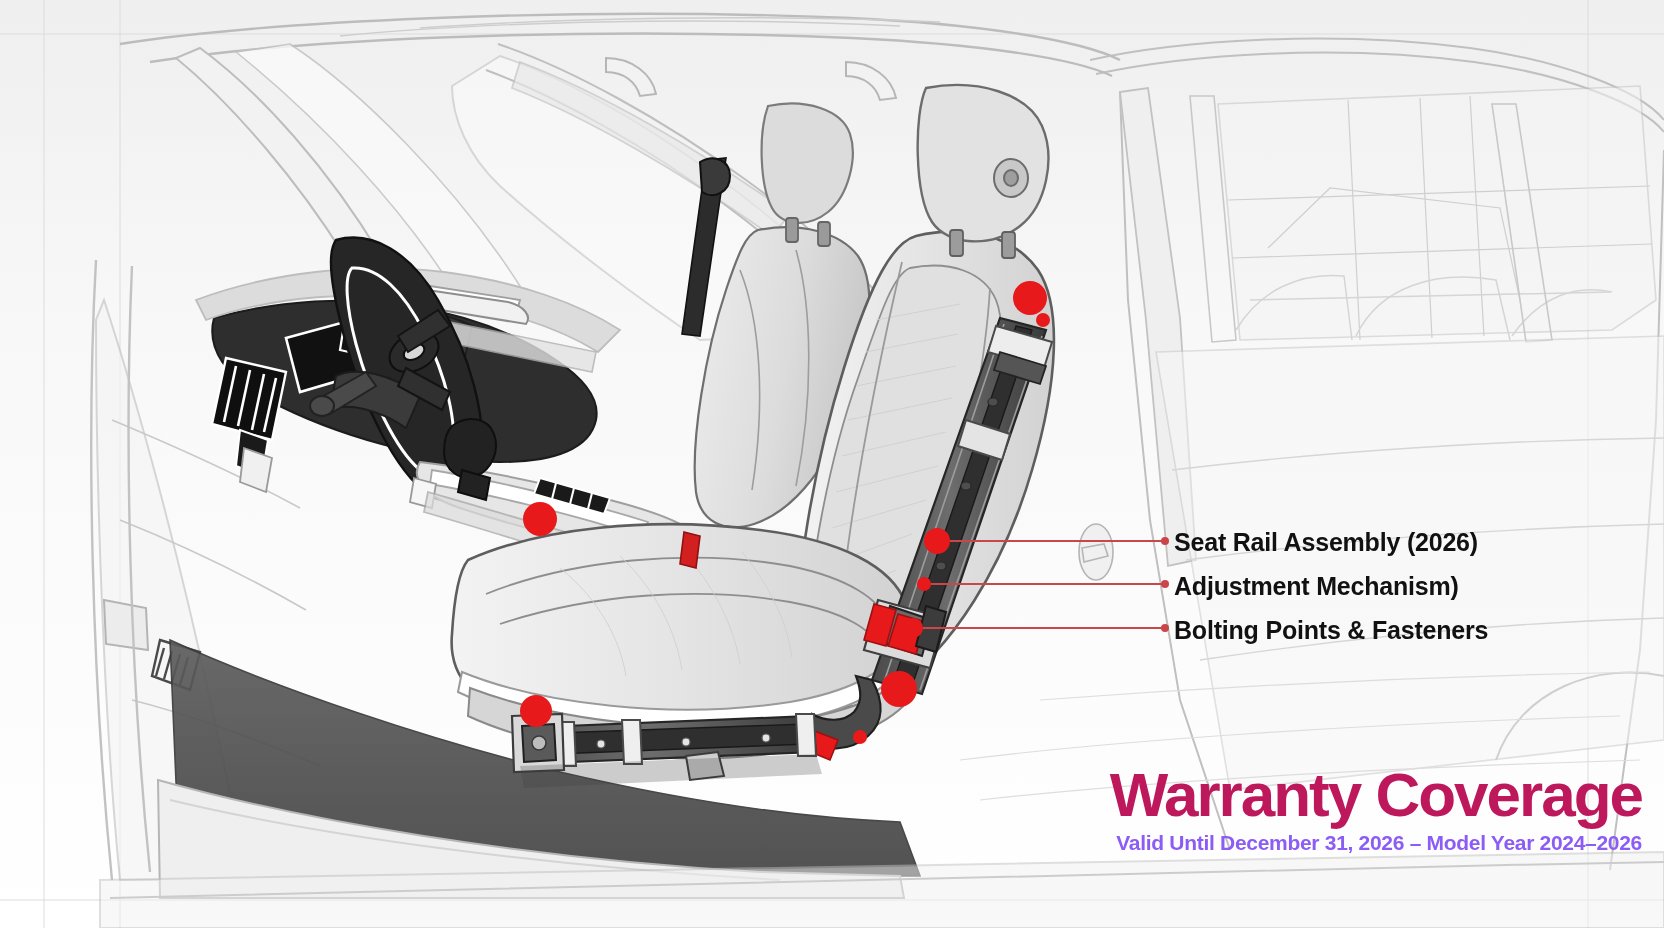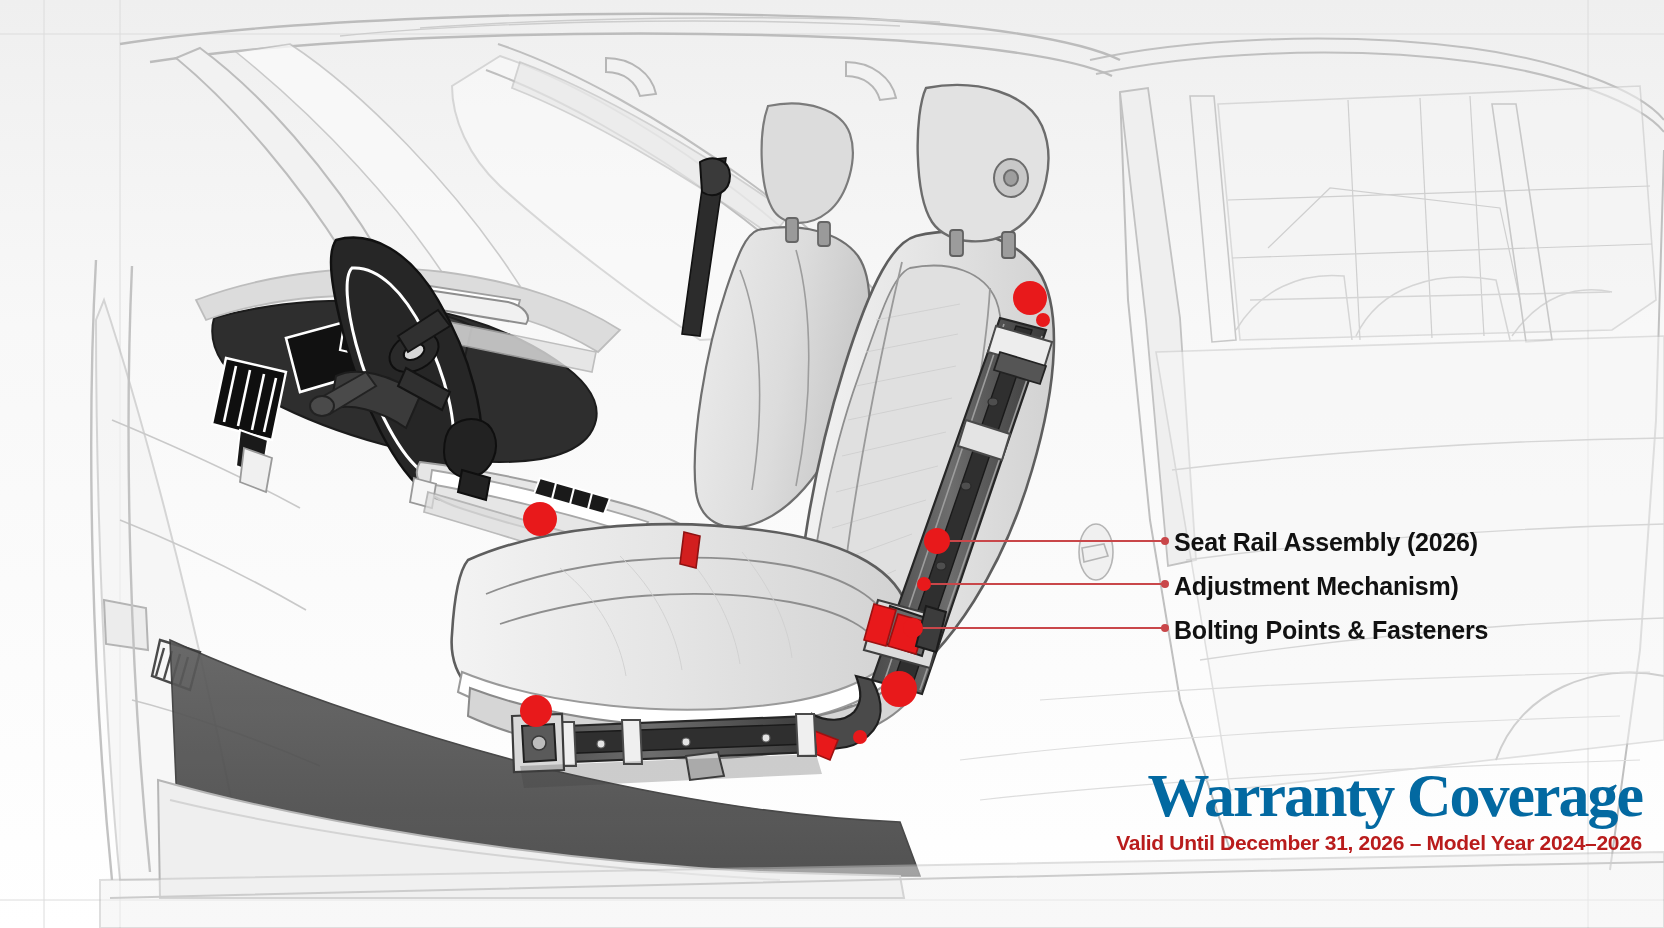--- a/index.html
+++ b/index.html
@@ -27,35 +27,35 @@
     color:#111111;
     white-space:nowrap;
   }
 
   
   .title-block{
     position:absolute;right:22px;bottom:72px;
     text-align:right;
   }
   .title-main{
-    font-family:Liberation Serif, serif;
+    font-family:Liberation Sans, sans-serif;
     font-weight:bold;
     font-size:62px;
     line-height:62px;
     letter-spacing:-2px;
-    color:#0369a1;
+    color:#be185d;
     white-space:nowrap;
   }
   .title-sub{
     font-family:"Liberation Sans", sans-serif;
     font-weight:bold;
     font-size:21px;
     line-height:26px;
     letter-spacing:-0.3px;
-    color:#b91c1c;
+    color:#8b5cf6;
     white-space:nowrap;
     margin-top:4px;
   }
 </style>
 </head>
 <body>
 
 <div id="stage">
 
   <svg id="art" viewBox="0 0 1664 928" xmlns="http://www.w3.org/2000/svg">

